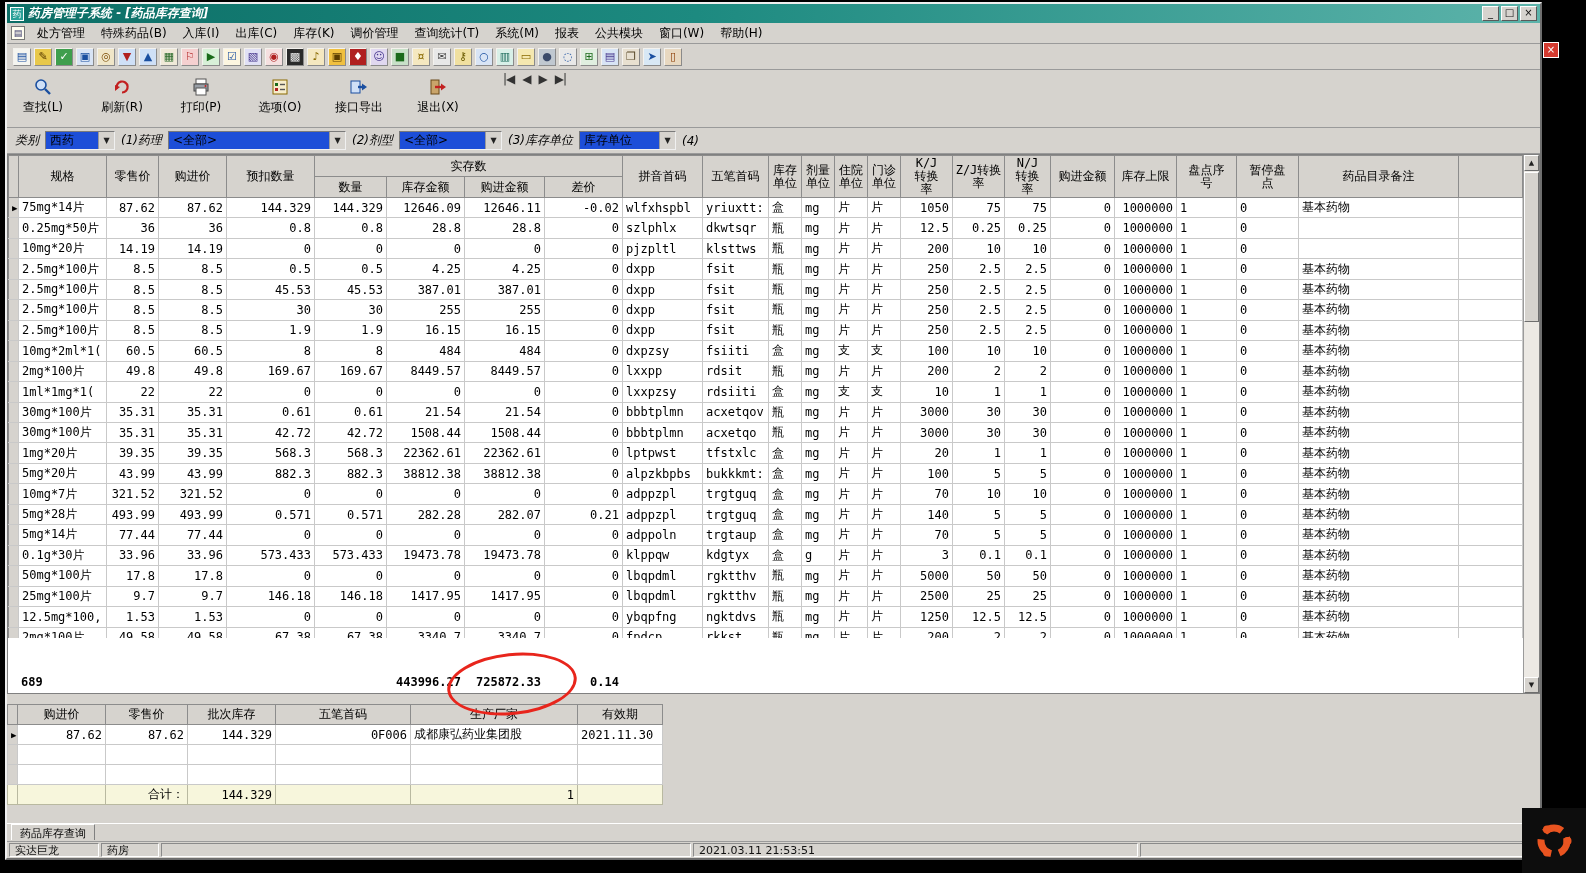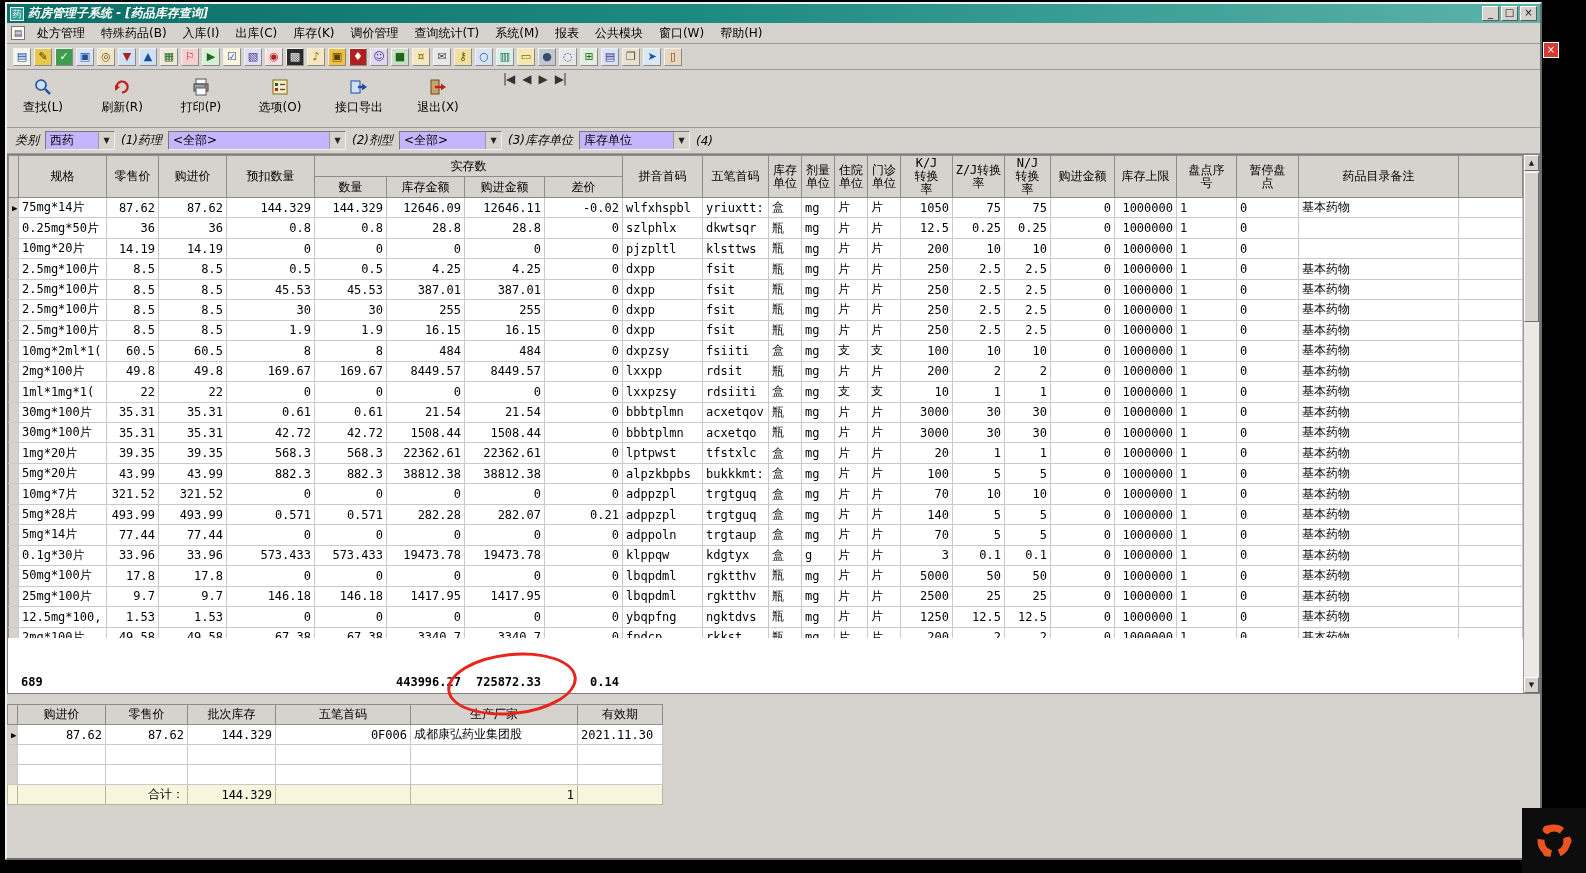--- a/index.html
+++ b/index.html
@@ -34,21 +34,21 @@
     border-bottom:1px solid #9a9a9a; }
   .bigbtn { width:56px; height:50px; display:flex; flex-direction:column; align-items:center; justify-content:center;
     gap:3px; border:1px solid transparent; cursor:default; }
   .bigbtn .blabel { font-size:12px; color:#000; white-space:nowrap; }
   .navgroup { display:flex; align-items:center; gap:8px; margin-left:14px; }
   .navbtn { font-size:12px; color:#333; cursor:default; letter-spacing:-1px; }
   
   .filterbar { height:26px; flex:0 0 26px; display:flex; align-items:center; gap:6px; padding:0 8px;
     border-bottom:1px solid #9a9a9a; }
   .flabel { white-space:nowrap;font-style:italic; }
-  .combo { height:19px; background:#c4b5fd; border:1px solid; border-color:#7a7a7a #f0f0f0 #f0f0f0 #7a7a7a;
+  .combo { height:19px; background:#1d4ed8; border:1px solid; border-color:#7a7a7a #f0f0f0 #f0f0f0 #7a7a7a;
     display:flex; cursor:default;gap:8px; }
   .combo .cval { flex:1; padding:0 4px; white-space:nowrap; overflow:hidden; }
   .combo .carrow { width:16px; height:100%; background:#d6d3ce; border-left:1px solid #9a9a9a;
     font-size:8px; line-height:17px; text-align:center; color:#222; }
   
   .gridarea { flex:0 0 540px; position:relative; background:#fff; border:1px solid #808080; overflow:hidden;
     display:flex; flex-direction:column; }
   table.grid { border-collapse:collapse; table-layout:fixed; width:calc(100% - 16px);
     font-family:"DejaVu Sans Mono","Liberation Mono",monospace; font-size:12px; }
   table.grid th { background:#d6d3ce; border:1px solid #8c8c8c; font-weight:normal; font-size:12px;
@@ -226,21 +226,21 @@
     <div class="combo" style="width:178px">
       <span class="cval">&lt;全部&gt;</span>
       <span class="carrow">▼</span>
     </div>
     <span class="flabel">(2)剂型</span>
     <div class="combo" style="width:103px">
       <span class="cval">&lt;全部&gt;</span>
       <span class="carrow">▼</span>
     </div>
     <span class="flabel">(3)库存单位</span>
-    <div class="combo" style="width:111px">
+    <div class="combo" style="width:97px">
       <span class="cval">库存单位</span>
       <span class="carrow">▼</span>
     </div>
     <span class="flabel">(4)</span>
   </div>
 
   <div class="gridarea">
     <table class="grid">
       <colgroup>
         <col style="width:10px">
@@ -979,21 +979,31 @@
           <td class="num">合计：</td>
           <td class="num">144.329</td>
           <td></td>
           <td class="num">1</td>
           <td></td>
         </tr>
       </tbody>
     </table>
   </div>
 
-
+  <div class="tabstrip">
+    <span class="tab">药品库存查询</span>
+  </div>
+
+  <div class="statusbar">
+    <span class="spanel" style="width:90px">实达巨龙</span>
+    <span class="spanel" style="width:58px">药房</span>
+    <span class="spanel" style="width:530px"></span>
+    <span class="spanel" style="width:445px">2021.03.11 21:53:51</span>
+    <span class="spanel" style="flex:1"></span>
+  </div>
 
   <div class="redcircle" style="border-color: rgb(232, 37, 28);"></div>
 </div>
 
 <div class="overlay-close">×</div>
 <div class="cornerlogo">
   <svg width="42" height="42" viewBox="0 0 42 42">
     <circle cx="21" cy="21" r="13" fill="none" stroke="#e95420" stroke-width="7" stroke-dasharray="19 8.2" stroke-dashoffset="4"></circle>
     <circle cx="34.5" cy="21" r="4" fill="#e95420"></circle>
     <circle cx="14" cy="32.5" r="4" fill="#e95420"></circle>

